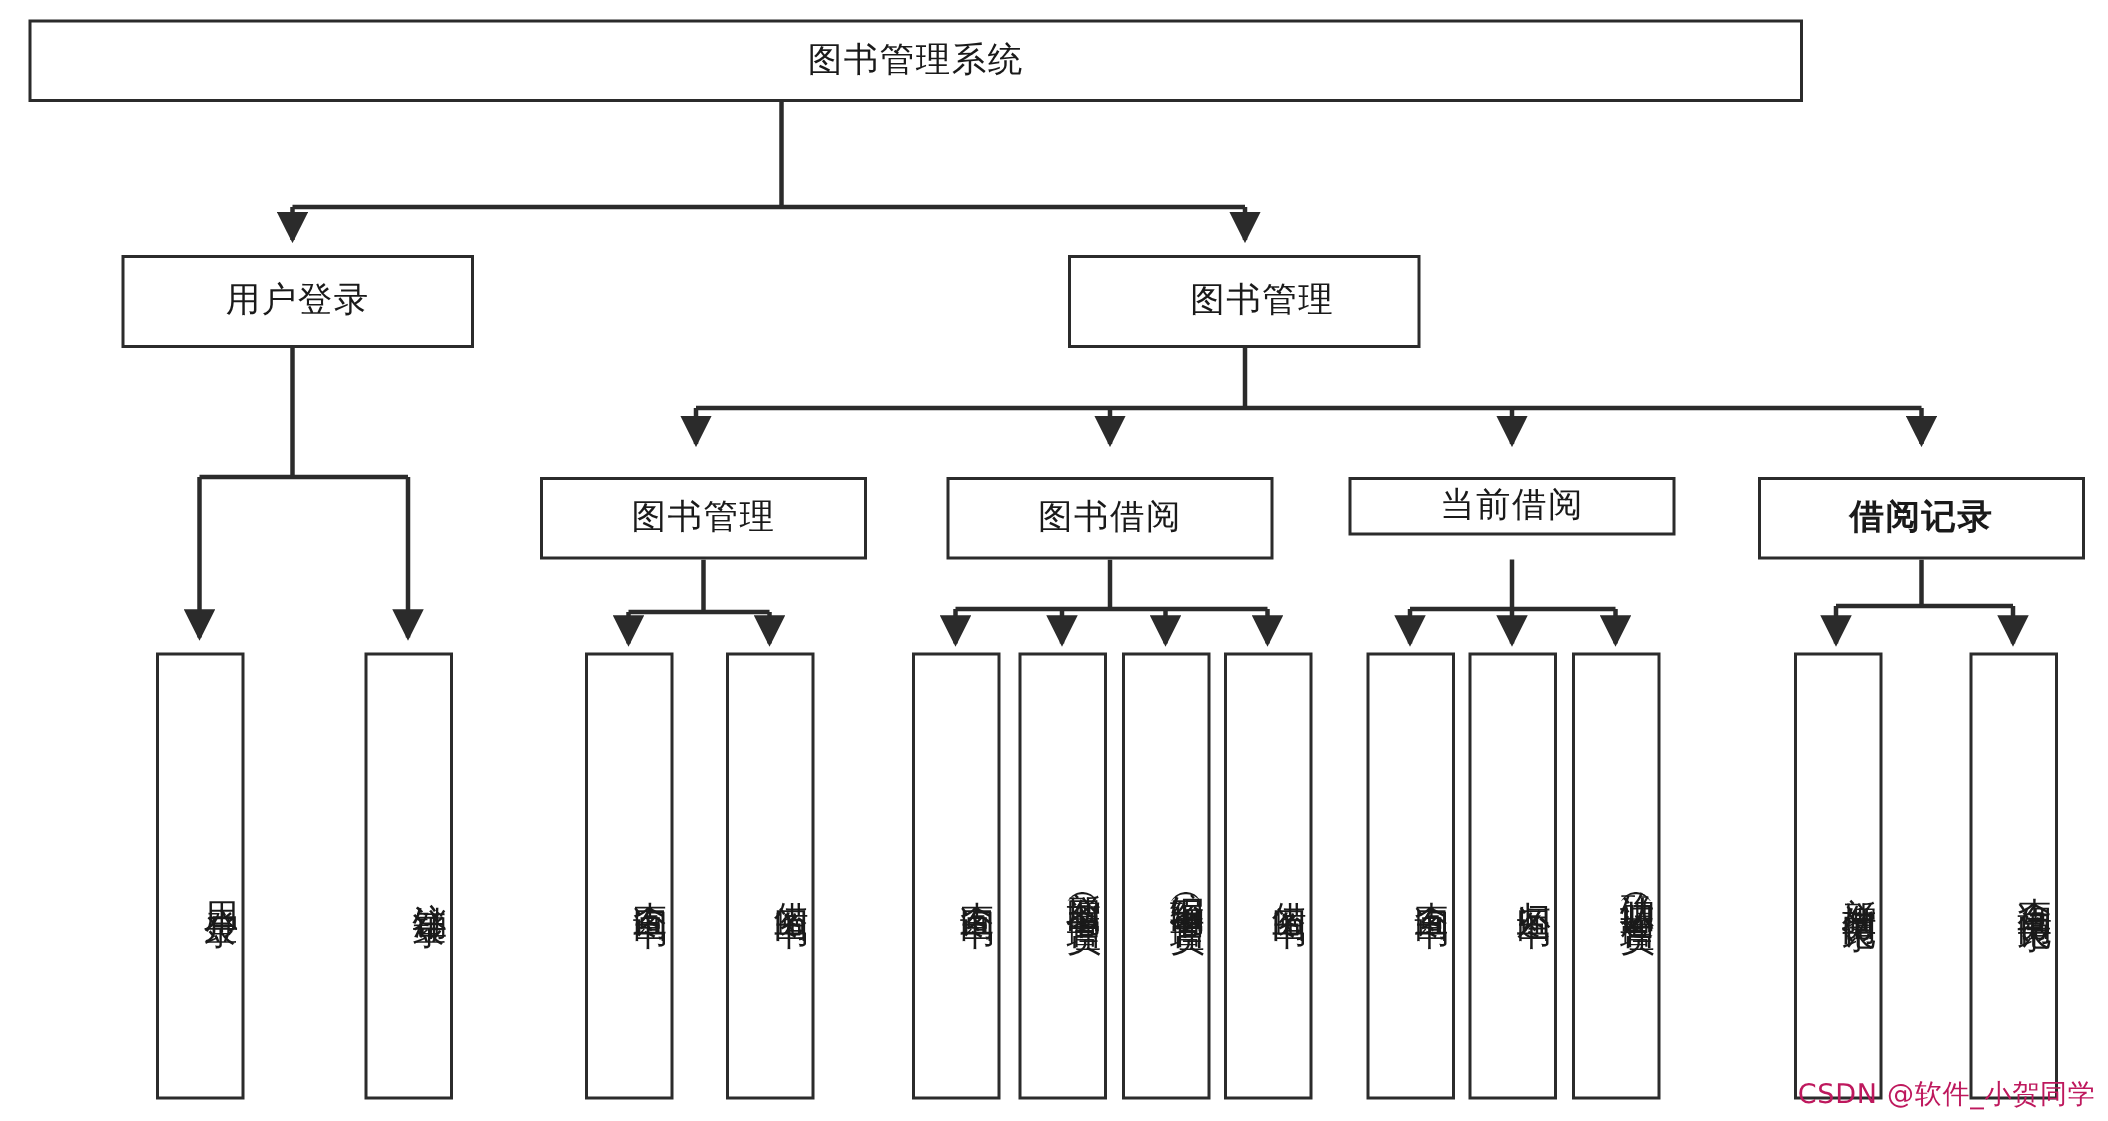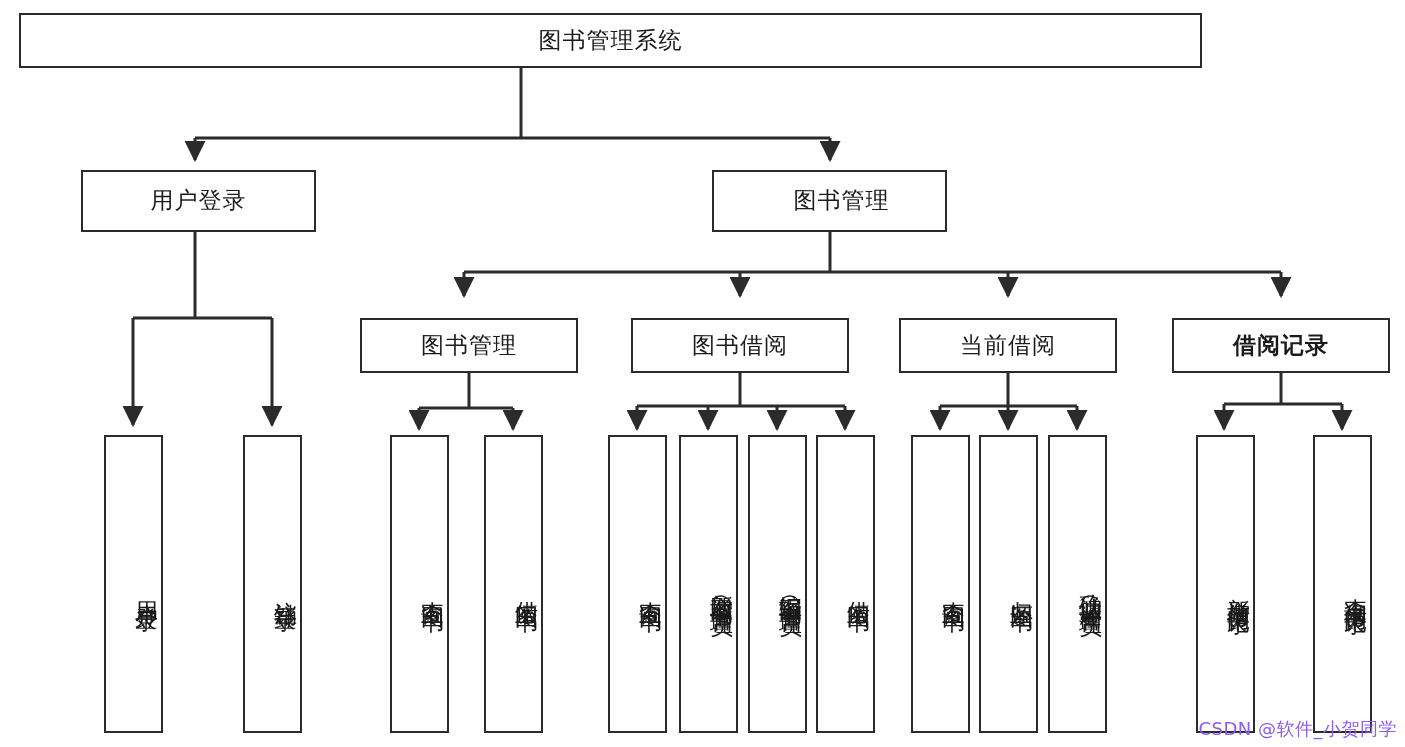--- a/index.html
+++ b/index.html
@@ -54,21 +54,21 @@
   .node.vert > span {
     writing-mode: vertical-rl;
     text-orientation: upright;
     white-space: nowrap;
   }
   #watermark {
     position: absolute;
     right: 8px;
     bottom: 6px;
     font-size: 18px;
-    color: #8b5cf6;
+    color: #be185d;
     letter-spacing: 0.5px;
     white-space: nowrap;
     user-select: none;
   }
 </style>
 </head>
 <body>
 
 <div id="canvas">
 
@@ -132,21 +132,21 @@
   <div class="node horiz" style="left:712px; top:170px; width:235px; height:62px;padding-left:24px;">
     <span>图书管理</span>
   </div>
 
   <div class="node horiz" style="left:360px; top:318px; width:218px; height:55px;">
     <span>图书管理</span>
   </div>
   <div class="node horiz" style="left:631px; top:318px; width:218px; height:55px;">
     <span>图书借阅</span>
   </div>
-  <div class="node horiz" style="left:899px; top:318px; width:218px; height:55px;">
+  <div class="node horiz" style="left:899px; top:318px; width:218px; height:39px;">
     <span>当前借阅</span>
   </div>
   <div class="node horiz" style="left:1172px; top:318px; width:218px; height:55px;font-weight:bold;">
     <span>借阅记录</span>
   </div>
 
   <div class="node vert" style="left:104px; top:435px; width:59px; height:298px;">
     <span>用户登录</span>
   </div>
   <div class="node vert" style="left:243px; top:435px; width:59px; height:298px;">

